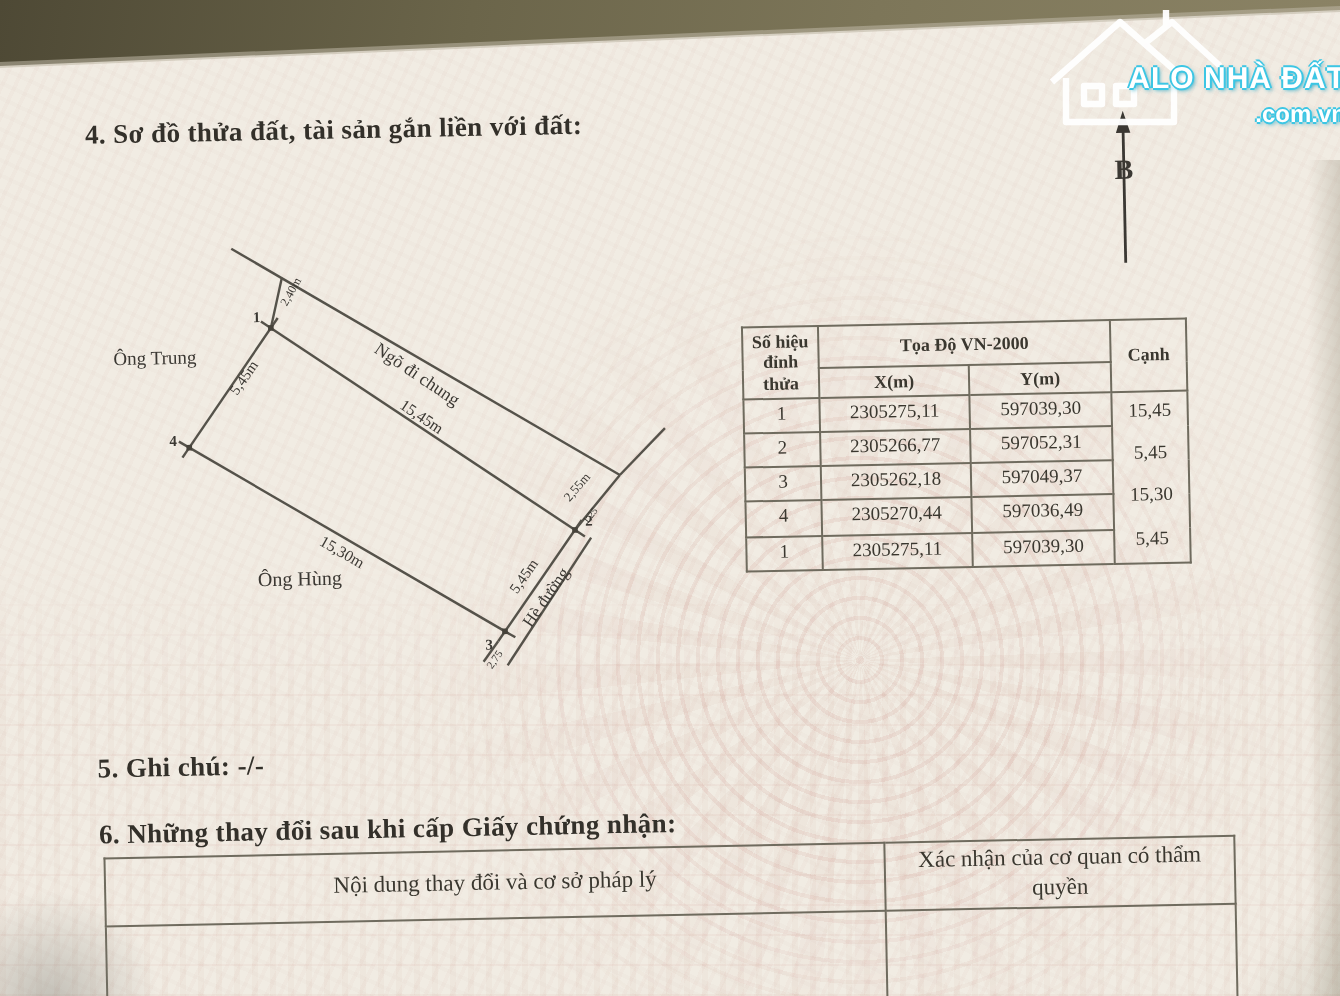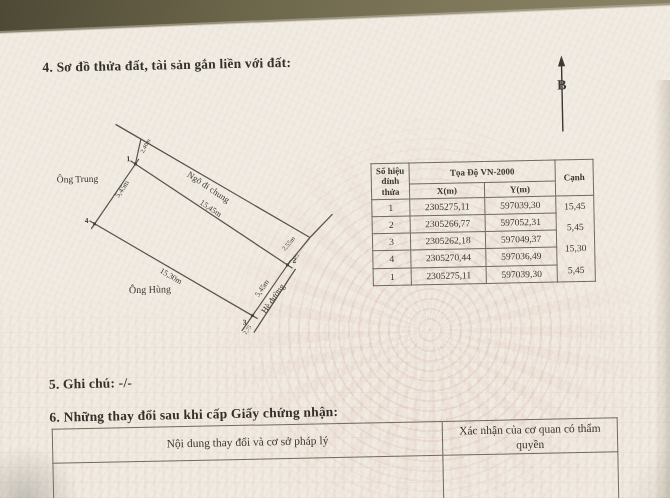--- a/index.html
+++ b/index.html
@@ -200,18 +200,32 @@
         </tr>
       </tbody>
         </table>
     </div>
 
   </div>
 
   <div class="abs khaki"></div>
   <div class="abs paper-edge"></div>
 
+  <div class="abs" style="left:515px;top:0;width:155px;height:75px;">
+    <svg class="abs" style="left:5px;top:3px;" width="96" height="60" viewBox="0 0 96 60">
+      <g stroke="#ffffff" stroke-width="3.2" fill="none" stroke-linejoin="round" opacity="0.96">
+        <polyline points="6,38 40,8 74,38"></polyline>
+        <polyline points="52,19 66,8 90,30"></polyline>
+        <line x1="63" y1="10" x2="63" y2="2"></line>
+        <polyline points="13,36 13,58 67,58 67,36"></polyline>
+        <rect x="22" y="40" width="9" height="9"></rect>
+        <rect x="38" y="40" width="9" height="9"></rect>
+      </g>
+    </svg>
+    <div class="abs logo-text" style="right:-3px;top:31px;font-size:15px;letter-spacing:.5px;">ALO NHÀ ĐẤT</div>
+    <div class="abs logo-text" style="right:-3px;top:50px;font-size:12px;">.com.vn</div>
+  </div>
 
   <div class="abs shadow-right"></div>
   <div class="abs shadow-bl"></div>
   <div class="abs shadow-br"></div>
 
 </div>
 
 </body></html>

